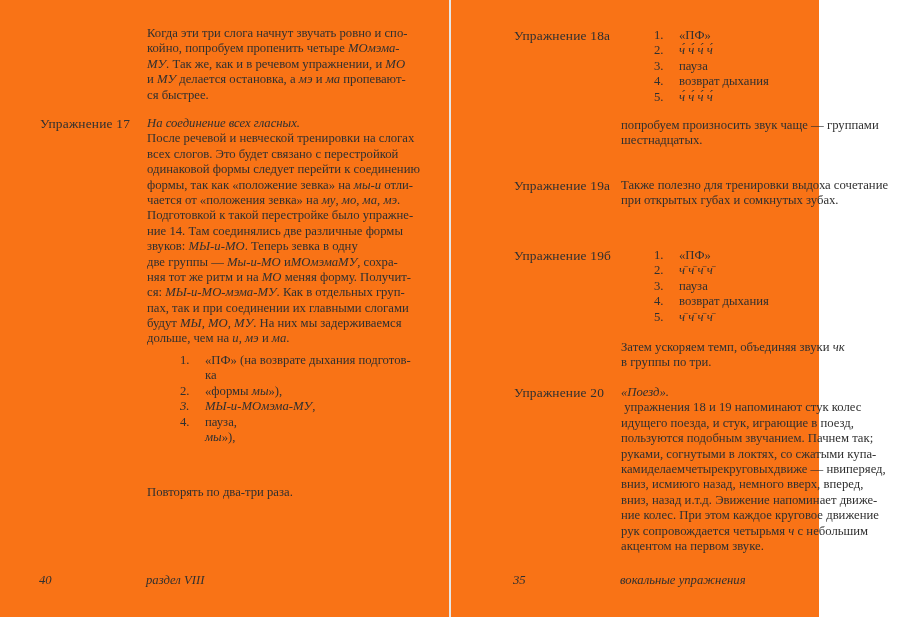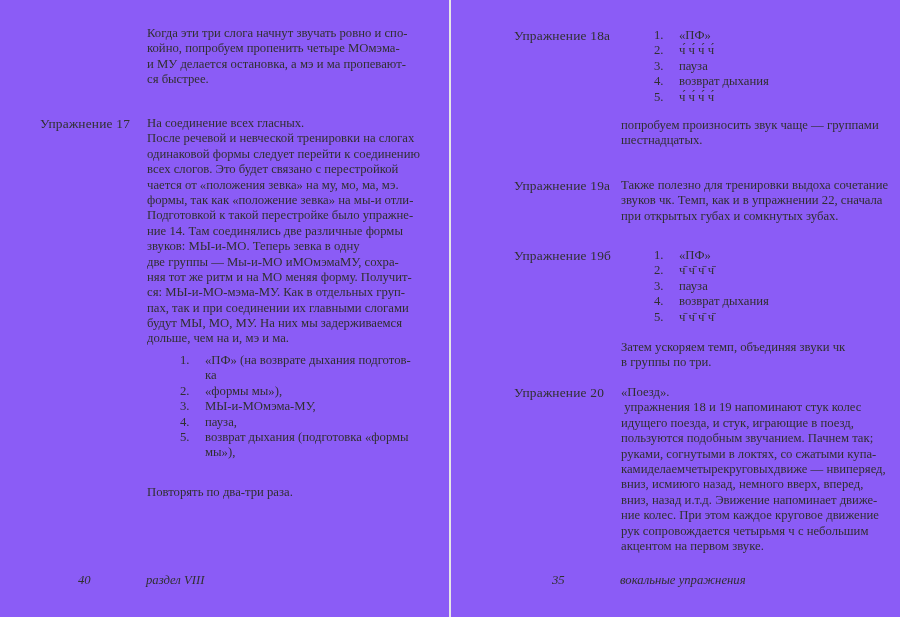--- a/index.html
+++ b/index.html
@@ -1,79 +1,79 @@
 <!DOCTYPE html>
 <html lang="ru"><head>
 <meta charset="utf-8">
 <style>
   html,body{margin:0;padding:0;}
   body{
     width:900px;height:617px;background:#ffffff;
     font-family:"Liberation Serif","DejaVu Serif",serif;
     color:#303030;overflow:hidden;
   }
-  .book{position:relative;width:900px;height:617px;background:#8b5cf6;}
+  .book{position:relative;width:819px;height:617px;background:#f97316;}
   .divider{position:absolute;left:449px;top:0;width:2px;height:617px;background:#e6e6e6;}
   .page{position:absolute;top:0;width:450px;height:617px;}
   .page-left{left:0;}
   .page-right{left:474px;border-radius:27px;}
   .block{position:absolute;left:0;width:450px;font-size:12.7px;}
   .label{position:absolute;left:40px;top:0;font-size:13.4px;letter-spacing:.2px;white-space:pre;}
   .lines{position:absolute;left:147px;top:0;}
   .lines.list{left:180px;}
   .line{white-space:pre;height:15.4px;line-height:15.4px;}
   .num{display:inline-block;width:25px;}
-  .it{}
+  .it{font-style:italic;}
   .footer{position:absolute;top:573px;left:0;width:450px;font-size:12.7px;font-style:italic;}
-  .pnum{position:absolute;left:39px;top:0;margin-left:39px;}
+  .pnum{position:absolute;left:39px;top:0;}
   .psec{position:absolute;left:146px;top:0;}
 </style>
 </head>
 <body>
 
 <div class="book">
 
   <div class="page page-left">
     <div id="page-left-content">
         <div class="block" style="top: 26px;">
           <div class="lines">
             <div class="line"><span>Когда эти три слога начнут звучать ровно и спо-</span></div>
             <div class="line"><span>койно, попробуем пропенить четыре </span><span class="it">МОмэма-</span></div>
+            <div class="line"><span class="it">МУ</span><span>. Так же, как и в речевом упражнении, и </span><span class="it">МО</span></div>
             <div class="line"><span>и </span><span class="it">МУ</span><span> делается остановка, а </span><span class="it">мэ</span><span> и </span><span class="it">ма</span><span> пропевают-</span></div>
             <div class="line"><span>ся быстрее.</span></div>
           </div>
         </div>
         <div class="block" style="top: 116px;">
           <div class="label">Упражнение 17</div>
           <div class="lines">
             <div class="line"><span class="it">На соединение всех гласных.</span></div>
             <div class="line"><span>После речевой и невческой тренировки на слогах</span></div>
+            <div class="line"><span>всех слогов. Это будет связано с перестройкой</span></div>
             <div class="line"><span>одинаковой формы следует перейти к соединению</span></div>
-            <div class="line"><span>всех слогов. Это будет связано с перестройкой</span></div>
+            <div class="line"><span>формы, так как «положение зевка» на </span><span class="it">мы-и</span><span> отли-</span></div>
             <div class="line"><span>чается от «положения зевка» на </span><span class="it">му</span><span>, </span><span class="it">мо</span><span>, </span><span class="it">ма</span><span>, </span><span class="it">мэ</span><span>.</span></div>
-            <div class="line"><span>формы, так как «положение зевка» на </span><span class="it">мы-и</span><span> отли-</span></div>
             <div class="line"><span>Подготовкой к такой перестройке было упражне-</span></div>
             <div class="line"><span>ние 14. Там соединялись две различные формы</span></div>
             <div class="line"><span>звуков: </span><span class="it">МЫ-и-МО</span><span>. Теперь зевка в одну</span></div>
             <div class="line"><span>две группы — </span><span class="it">Мы-и-МО</span><span> и</span><span class="it">МОмэмаМУ</span><span>, сохра-</span></div>
             <div class="line"><span>няя тот же ритм и на </span><span class="it">МО</span><span> меняя форму. Получит-</span></div>
             <div class="line"><span>ся: </span><span class="it">МЫ-и-МО-мэма-МУ</span><span>. Как в отдельных груп-</span></div>
             <div class="line"><span>пах, так и при соединении их главными слогами</span></div>
             <div class="line"><span>будут </span><span class="it">МЫ, МО, МУ</span><span>. На них мы задерживаемся</span></div>
             <div class="line"><span>дольше, чем на </span><span class="it">и</span><span>, </span><span class="it">мэ</span><span> и </span><span class="it">ма</span><span>.</span></div>
           </div>
         </div>
         <div class="block" style="top: 353px;">
           <div class="lines list">
             <div class="line"><span class="num">1.</span><span>«ПФ» (на возврате дыхания подготов-</span></div>
             <div class="line"><span class="num"></span><span>ка</span></div>
             <div class="line"><span class="num">2.</span><span>«формы </span><span class="it">мы</span><span>»),</span></div>
             <div class="line"><span class="num it">3.</span><span class="it">МЫ-и-МОмэма-МУ</span><span>,</span></div>
             <div class="line"><span class="num">4.</span><span>пауза,</span></div>
-            <div class="line"><span class="num">5.</span><span>возврат дыхания (подготовка «формы</span></div>
             <div class="line"><span class="num"></span><span class="it">мы</span><span>»),</span></div>
           </div>
         </div>
         <div class="block" style="top: 485px;">
           <div class="lines">
             <div class="line"><span>Повторять по два-три раза.</span></div>
           </div>
         </div>
       </div>
     <div class="footer">
@@ -99,21 +99,20 @@
         <div class="block" style="top: 118px;">
           <div class="lines">
             <div class="line"><span>попробуем произносить звук чаще — группами</span></div>
             <div class="line"><span>шестнадцатых.</span></div>
           </div>
         </div>
         <div class="block" style="top: 178px;">
           <div class="label">Упражнение 19а</div>
           <div class="lines">
             <div class="line"><span>Также полезно для тренировки выдоха сочетание</span></div>
-            <div class="line"><span>звуков </span><span class="it">чк</span><span>. Темп, как и в упражнении 22, сначала</span></div>
             <div class="line"><span>при открытых губах и сомкнутых зубах.</span></div>
           </div>
         </div>
         <div class="block" style="top: 248px;">
           <div class="label">Упражнение 19б</div>
           <div class="lines list">
             <div class="line"><span class="num">1.</span><span>«ПФ»</span></div>
             <div class="line"><span class="num">2.</span><span class="it">ч̄ ч̄ ч̄ ч̄</span></div>
             <div class="line"><span class="num">3.</span><span>пауза</span></div>
             <div class="line"><span class="num">4.</span><span>возврат дыхания</span></div>

